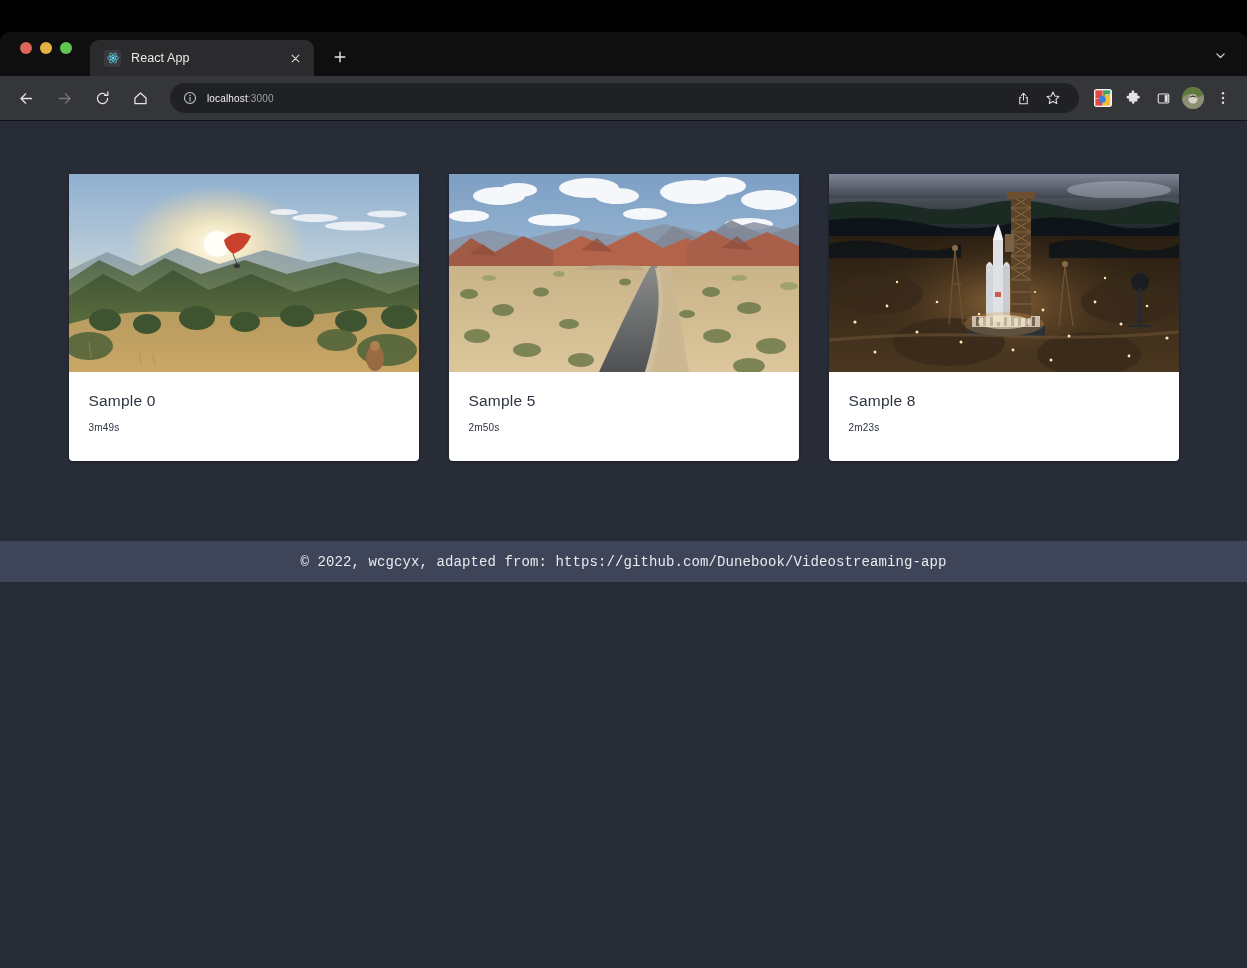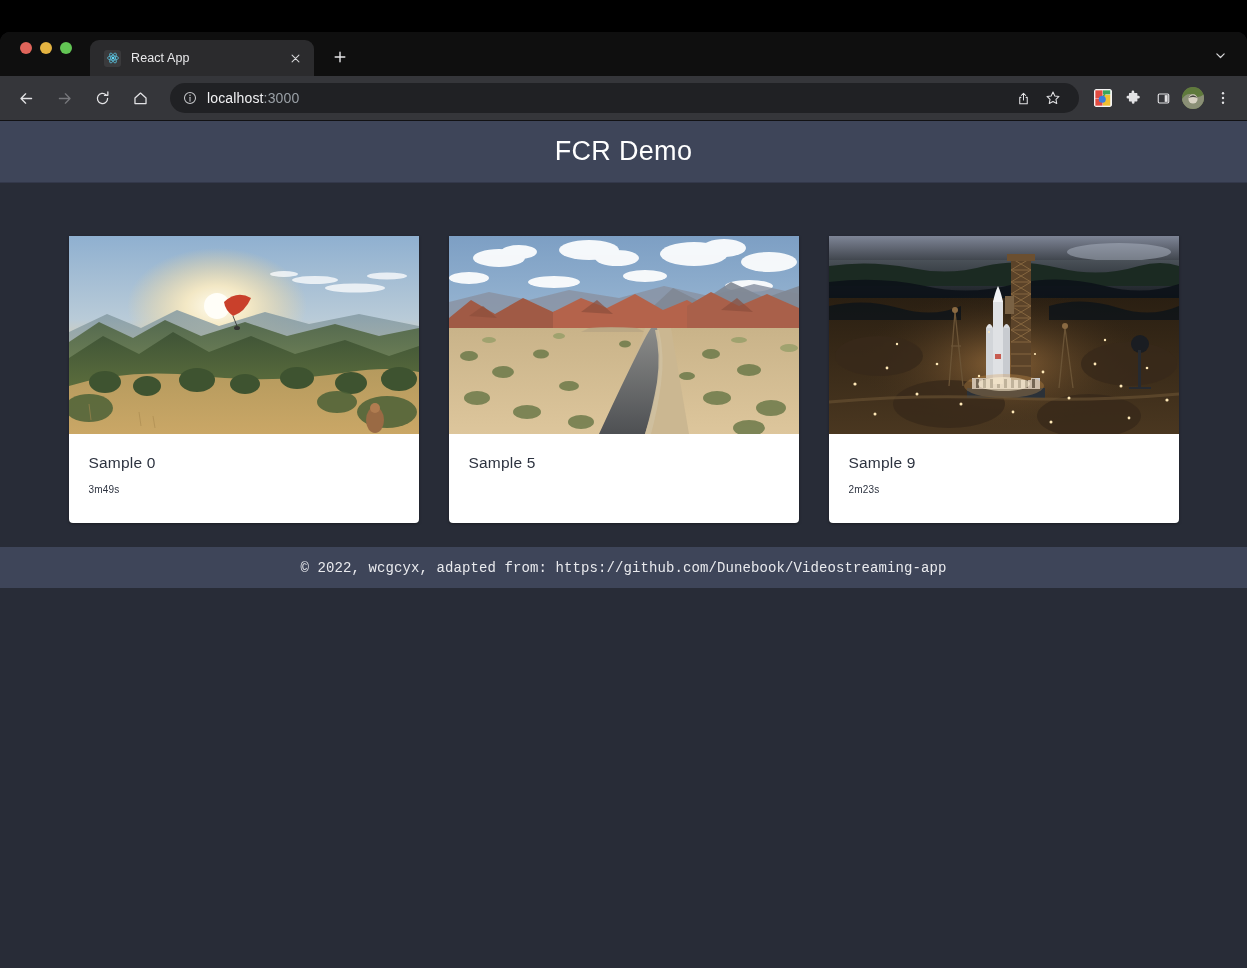--- a/index.html
+++ b/index.html
@@ -149,21 +149,21 @@
   }
   .omnibox-info {
     width: 16px; height: 16px;
     flex: 0 0 auto;
     color: #c6c7ca;
     display: flex;
     align-items: center;
     justify-content: center;
   }
   .omnibox-url {
-    font-size: 14px;
+    font-size: 10px;
     color: #9aa0a6;
     white-space: nowrap;
     overflow: hidden;
     text-overflow: ellipsis;
     letter-spacing: .15px;
   }
   .omnibox-url .host { color: #f1f1f3; }
 
   .omnibox-actions {
     display: flex;
@@ -215,21 +215,21 @@
   }
   .page-header h1 {
     color: #ffffff;
     font-size: 27px;
     font-weight: 400;
     letter-spacing: .3px;
   }
 
   .page-main {
     flex: 0 0 auto;
-    padding: 53px 0 24px 0;
+    padding: 53px 0 80px 0;
     display: flex;
     justify-content: center;
   }
 
   .card-grid {
     display: flex;
     gap: 30px;
   }
 
   .card {
@@ -423,23 +423,20 @@
       <svg viewBox="0 0 20 20" width="16" height="16">
         <circle cx="10" cy="4" r="1.5" fill="currentColor"></circle>
         <circle cx="10" cy="10" r="1.5" fill="currentColor"></circle>
         <circle cx="10" cy="16" r="1.5" fill="currentColor"></circle>
       </svg>
     </span>
   </div>
 
   <div class="viewport">
 
-    <header class="page-header">
-      <h1>FCR Demo</h1>
-    </header>
 
     <main class="page-main">
       <div class="card-grid">
 
         <div class="card">
           <div class="card-thumb">
             <svg viewBox="0 0 350 198" preserveAspectRatio="xMidYMid slice">
               <defs>
                 <linearGradient id="sky0" x1="0" y1="0" x2="0" y2="1">
                   <stop offset="0%" stop-color="#8fb0d0"></stop>
@@ -580,20 +577,21 @@
               <g fill="#8d9a62" opacity=".7">
                 <ellipse cx="40" cy="104" rx="7" ry="3"></ellipse>
                 <ellipse cx="110" cy="100" rx="6" ry="3"></ellipse>
                 <ellipse cx="290" cy="104" rx="8" ry="3"></ellipse>
                 <ellipse cx="340" cy="112" rx="9" ry="4"></ellipse>
               </g>
             </svg>
           </div>
           <div class="card-body">
             <div class="card-title">Sample 5</div>
+            <div class="card-duration">2m50s</div>
           </div>
         </div>
 
         <div class="card">
           <div class="card-thumb">
             <svg viewBox="0 0 350 198" preserveAspectRatio="xMidYMid slice">
               <defs>
                 <linearGradient id="nsky2" x1="0" y1="0" x2="0" y2="1">
                   <stop offset="0%" stop-color="#7e8596"></stop>
                     <stop offset="100%" stop-color="#3c4148"></stop>
@@ -706,21 +704,21 @@
                   <circle cx="276" cy="104" r="1.2"></circle>
                 <circle cx="160" cy="96" r="1"></circle>
                   <circle cx="206" cy="118" r="1.1"></circle>
               </g>
               <g fill="#fff3d6" opacity=".55">
                 <ellipse cx="175" cy="148" rx="26" ry="7"></ellipse>
               </g>
             </svg>
           </div>
           <div class="card-body">
-            <div class="card-title">Sample 9</div>
+            <div class="card-title">Sample 8</div>
             <div class="card-duration">2m23s</div>
           </div>
         </div>
 
       </div>
     </main>
 
     <footer class="page-footer">
       <span>© 2022, wcgcyx, adapted from: https://github.com/Dunebook/Videostreaming-app</span>
     </footer>

